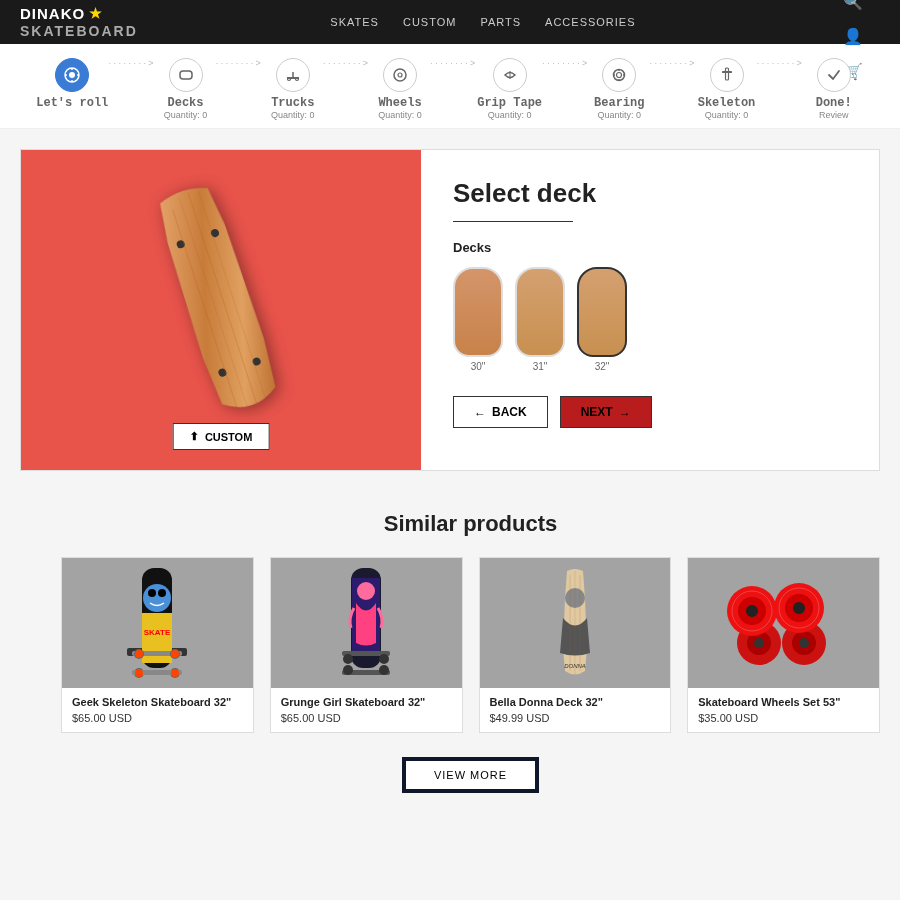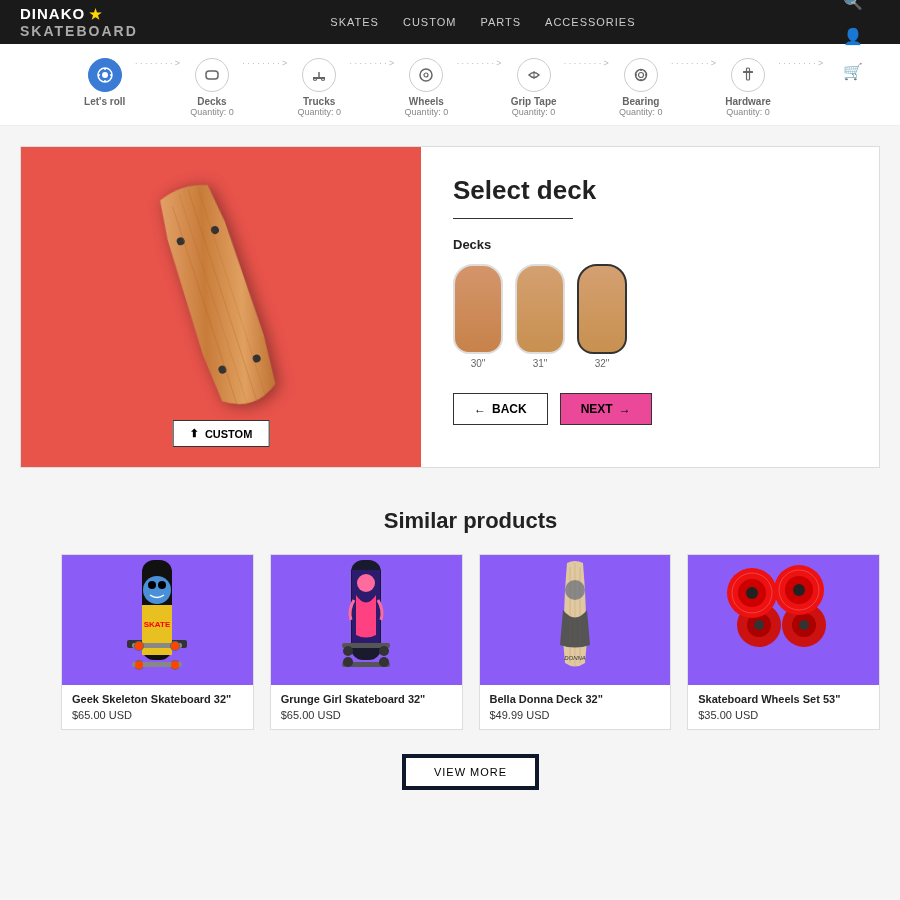--- a/index.html
+++ b/index.html
@@ -75,21 +75,21 @@
       border: 1.5px solid #ccc;
       display: flex;
       align-items: center;
       justify-content: center;
       font-size: 16px;
       color: #666;
       background: white;
       margin-bottom: 4px;
     }
     .step-item.active .step-circle { color: white; }
-    .step-label { font-weight: bold; font-size: 10px; text-align: center; }
+    .step-label { font-weight: bold; font-size: 12px; text-align: center; font-family: Liberation Mono, monospace; }
     .step-qty { font-size: 9px; color: #888; }
     .step-dots {
       display: flex;
       align-items: center;
       padding-bottom: 24px;
       color: #bbb;
       font-size: 9px;
       letter-spacing: 2px;
     }
     .product-image-area {
@@ -180,21 +180,21 @@
       padding: 8px 20px;
       font-size: 12px;
       cursor: pointer;
       font-weight: bold;
       display: flex;
       align-items: center;
       gap: 6px;
     }
     .btn-next {
       border: 1.5px solid #333;
-      background: #ec4899;
+      background: #b91c1c;
       padding: 8px 20px;
       font-size: 12px;
       cursor: pointer;
       font-weight: bold;
       display: flex;
       align-items: center;
       gap: 6px;
     }
 
     
@@ -218,23 +218,24 @@
     .product-card {
       border: 1px solid #ddd;
       background: white;
       padding: 0;
       cursor: pointer;
     }
     .product-card-img {
       width: 100%;
       height: 130px;
       display: flex;
+      align-items: center;
       justify-content: center;
       overflow: hidden;
-      background: #8b5cf6;
+      background: #a3a3a3;
     }
     .product-card-info {
       padding: 8px 10px;
     }
     .product-name {
       font-size: 11px;
       font-weight: bold;
       margin-bottom: 4px;
     }
     .product-price {
@@ -256,21 +257,21 @@
       cursor: pointer;
       letter-spacing: 1px;
       text-transform: uppercase;
     }
   </style>
 </head>
 <body>
 
 <nav class="navbar">
   <div class="navbar-logo">
-    <div style="display:flex;align-items:flex-end;gap:4px;">
+    <div style="display:flex;align-items:flex-start;gap:4px;">
       <span class="brand">DINAKO</span>
       <span class="star">★</span>
     </div>
     <span class="sub">SKATEBOARD</span>
   </div>
   <div class="nav-links">
     <a href="#">SKATES</a>
     <a href="#">CUSTOM</a>
     <a href="#">PARTS</a>
     <a href="#">ACCESSORIES</a>
@@ -372,26 +373,35 @@
 
   <div class="step-dots">········&gt;</div>
 
   <div class="step-item">
     <div class="step-circle">
       <svg width="18" height="18" viewBox="0 0 18 18" fill="none">
           <rect x="7.5" y="2" width="3" height="12" rx="1" stroke="#666" stroke-width="1.2"></rect>
           <rect x="4" y="5" width="10" height="2" rx="0.5" fill="#666"></rect>
         </svg>
     </div>
-    <span class="step-label">Hardware</span>
+    <span class="step-label">Skeleton</span>
     <span class="step-qty">Quantity: 0</span>
   </div>
 
   <div class="step-dots">········&gt;</div>
 
+  <div class="step-item">
+    <div class="step-circle">
+      <svg width="18" height="18" viewBox="0 0 18 18" fill="none">
+          <path d="M4 9 L8 13 L14 5" stroke="#666" stroke-width="1.8" stroke-linecap="round"></path>
+        </svg>
+    </div>
+    <span class="step-label">Done!</span>
+    <span class="step-qty">Review</span>
+  </div>
 
 </div>
 
 <div style="max-width:860px; margin: 20px auto; background:white; border:1px solid #ddd; display:flex;">
 
   <div class="product-image-area">
     <div style="position:relative; width:180px; height:280px;">
       
       <svg width="180" height="280" viewBox="0 0 180 280">
         <defs>

